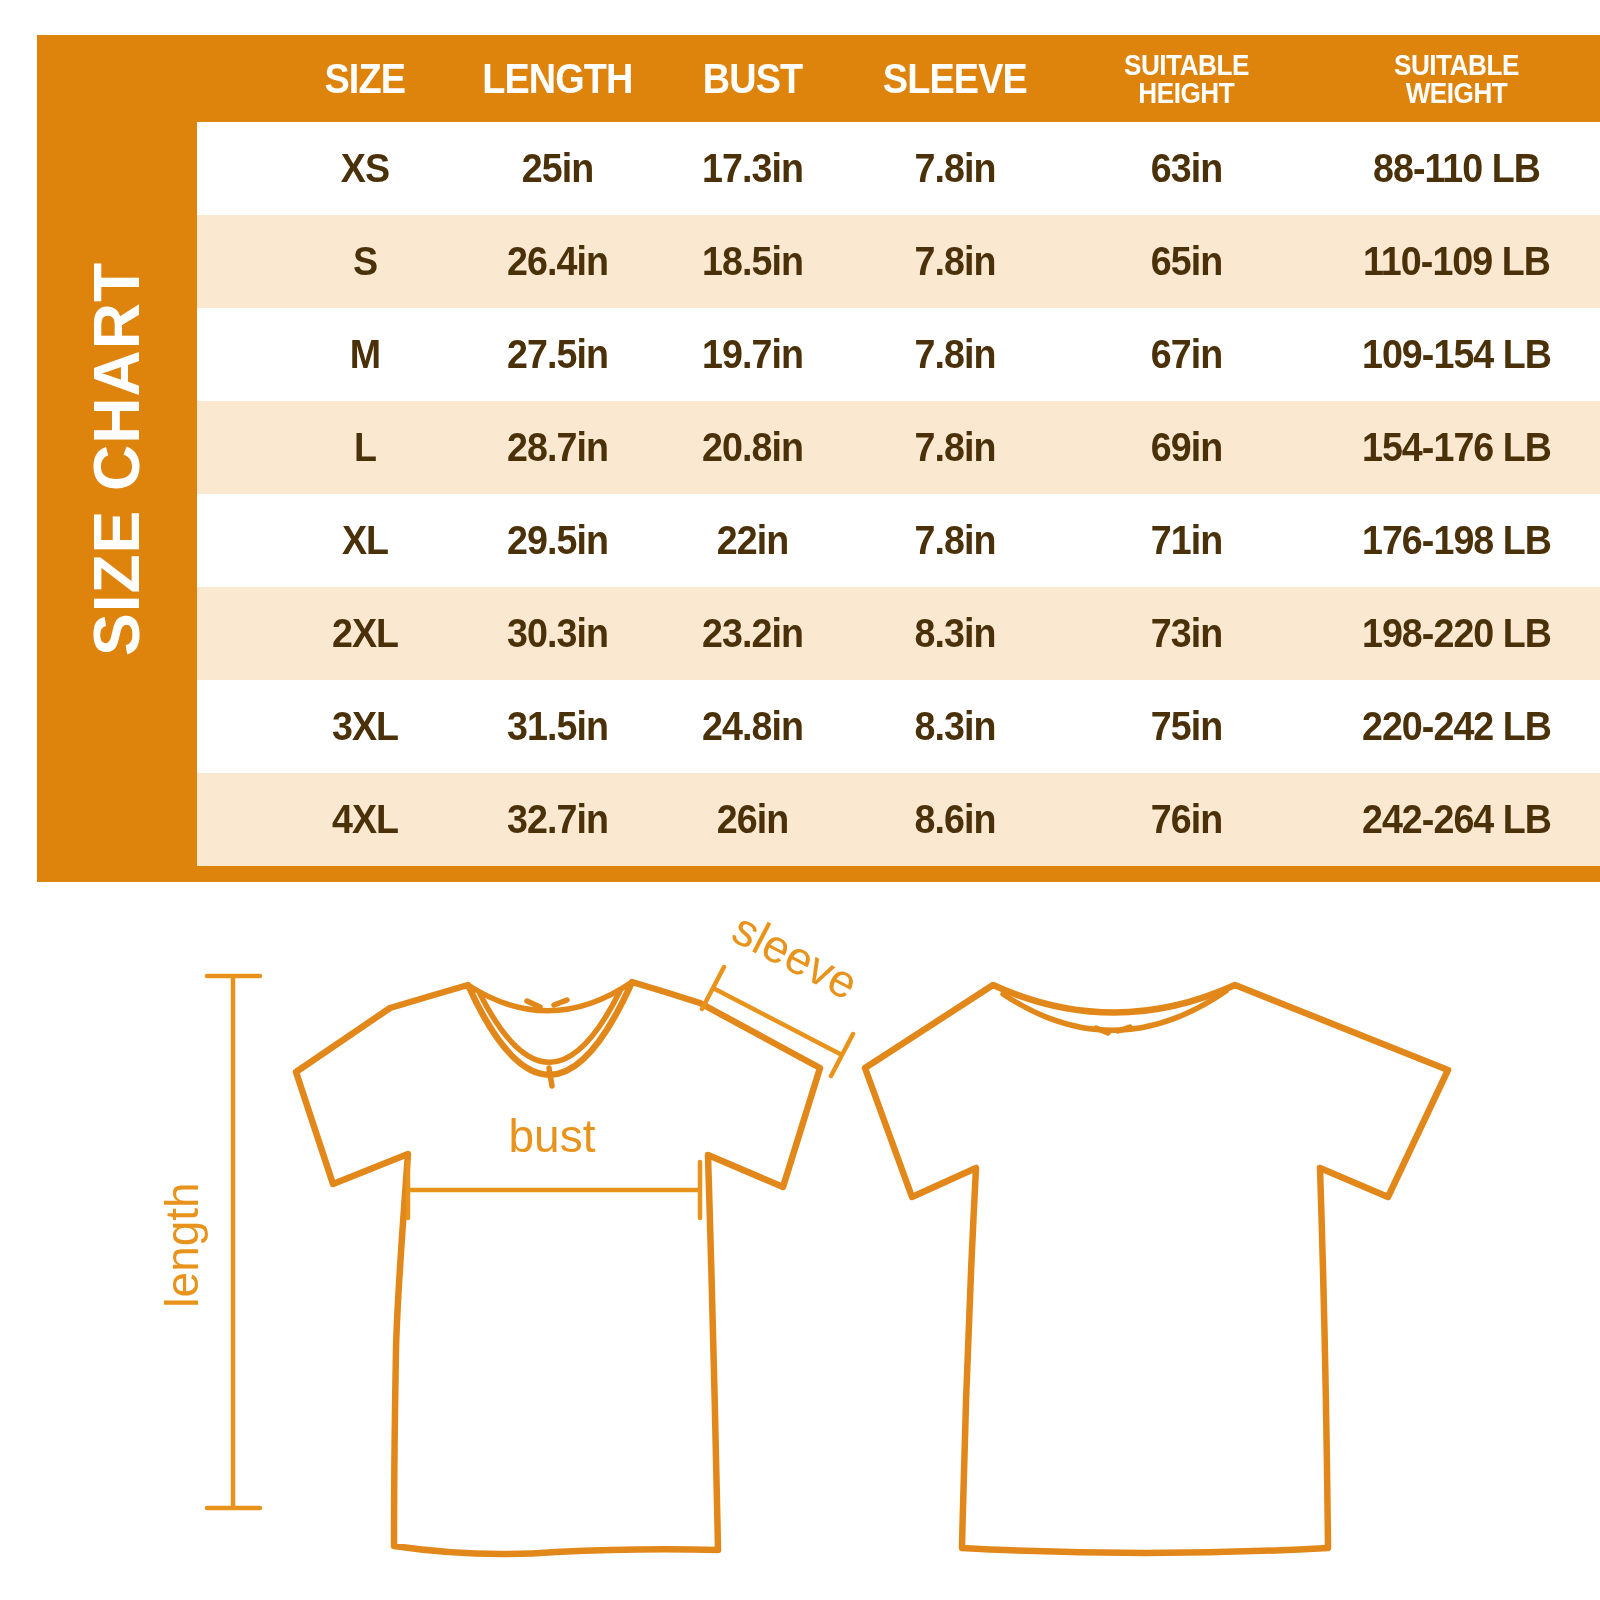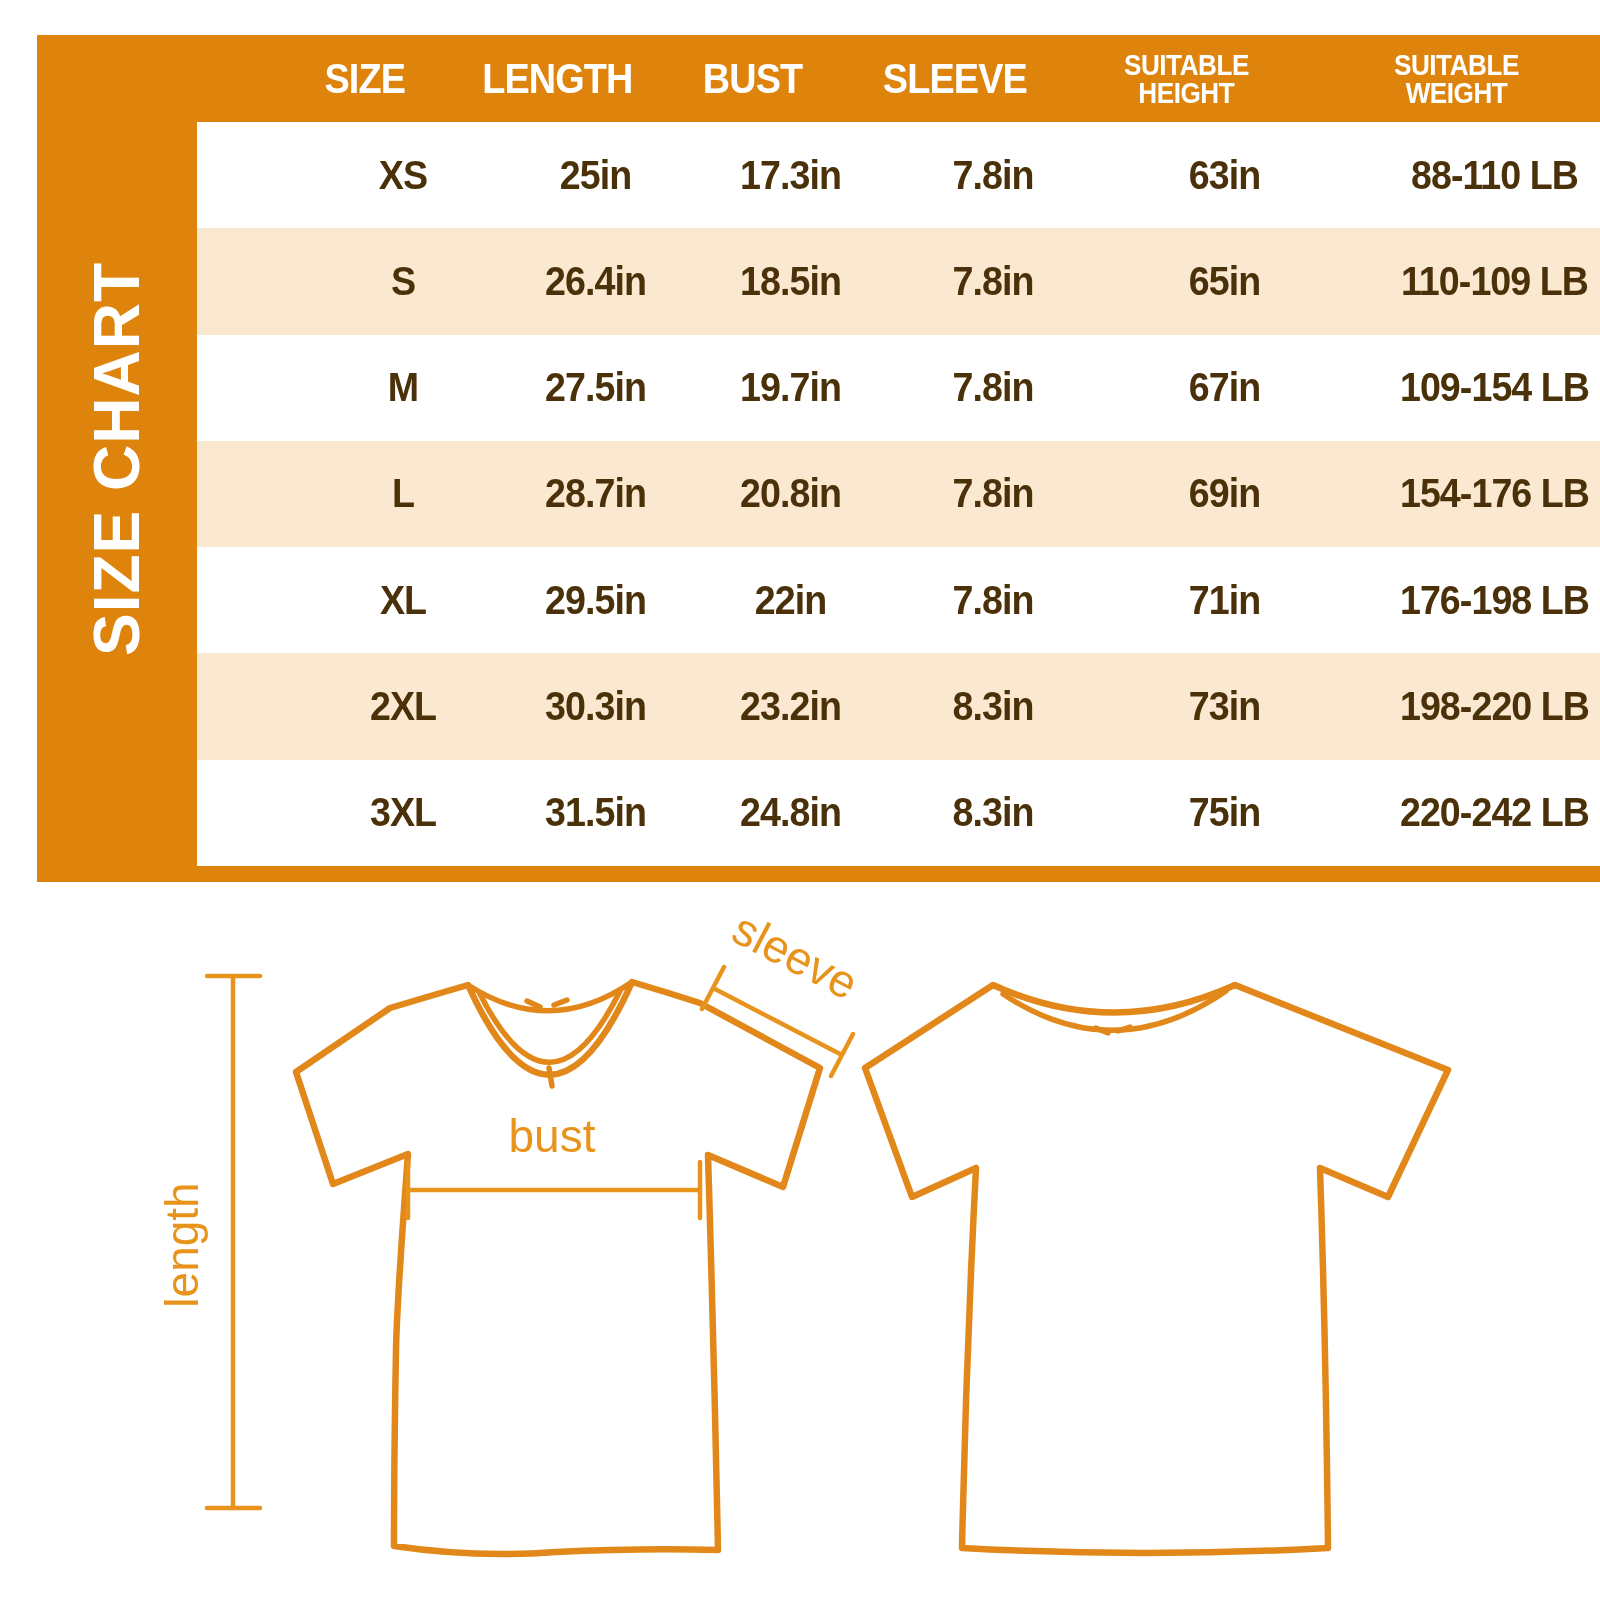--- a/index.html
+++ b/index.html
@@ -41,21 +41,21 @@
   .header-cell .h2line{
     font-weight:bold;font-size:29px;line-height:28px;letter-spacing:-0.5px;
     display:inline-block;transform:scaleX(0.9);transform-origin:center;
   }
   .body-grid{
     position:absolute;left:160px;top:87px;width:1403px;height:744px;
     display:flex;flex-direction:column;
   }
   .t-row{
     flex:1;display:grid;grid-template-columns:190px 195px 195px 210px 253px 287px;
-    padding-left:111px;align-items:center;
+    padding-left:73px;align-items:center;
     background:#ffffff;
   }
   .t-row:nth-child(even){background:#FAE8D0;}
   .t-cell{
     text-align:center;color:#4A3109;font-weight:bold;font-size:40px;
     letter-spacing:-1px;
     display:inline-block;transform:scaleX(0.94);transform-origin:center;
   }
 
   
@@ -146,20 +146,28 @@
       <span class="t-cell">73in</span>
       <span class="t-cell">198-220 LB</span>
     </div>
     <div class="t-row">
       <span class="t-cell">3XL</span>
       <span class="t-cell">31.5in</span>
       <span class="t-cell">24.8in</span>
       <span class="t-cell">8.3in</span>
       <span class="t-cell">75in</span>
       <span class="t-cell">220-242 LB</span>
+    </div>
+    <div class="t-row">
+      <span class="t-cell">4XL</span>
+      <span class="t-cell">32.7in</span>
+      <span class="t-cell">26in</span>
+      <span class="t-cell">8.6in</span>
+      <span class="t-cell">76in</span>
+      <span class="t-cell">242-264 LB</span>
     </div>
   </div>
 </div>
 
 <svg class="diagram-svg" viewBox="0 0 1600 700">
 
   <g>
     <path class="shirt" d="M 468,85
          Q 430,96 390,108
          L 296,172

